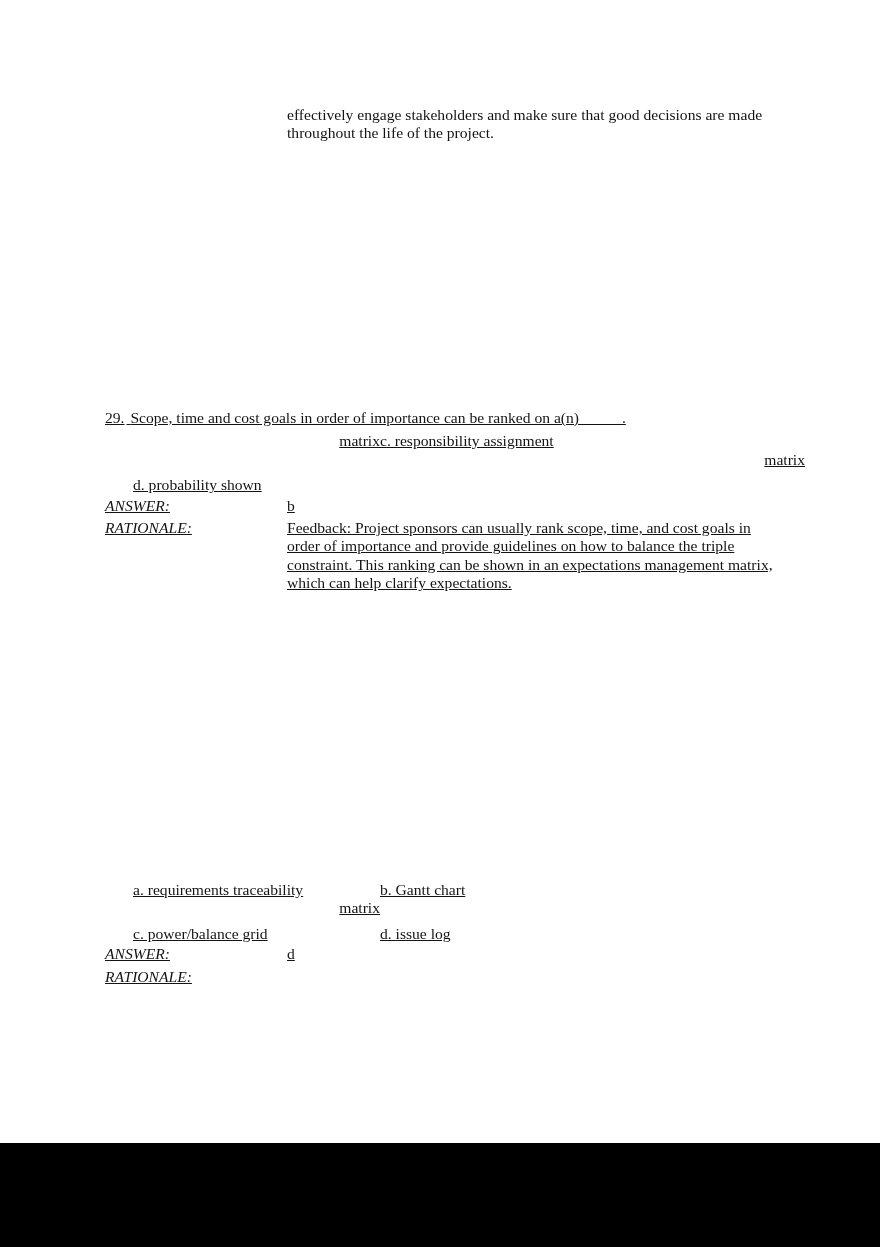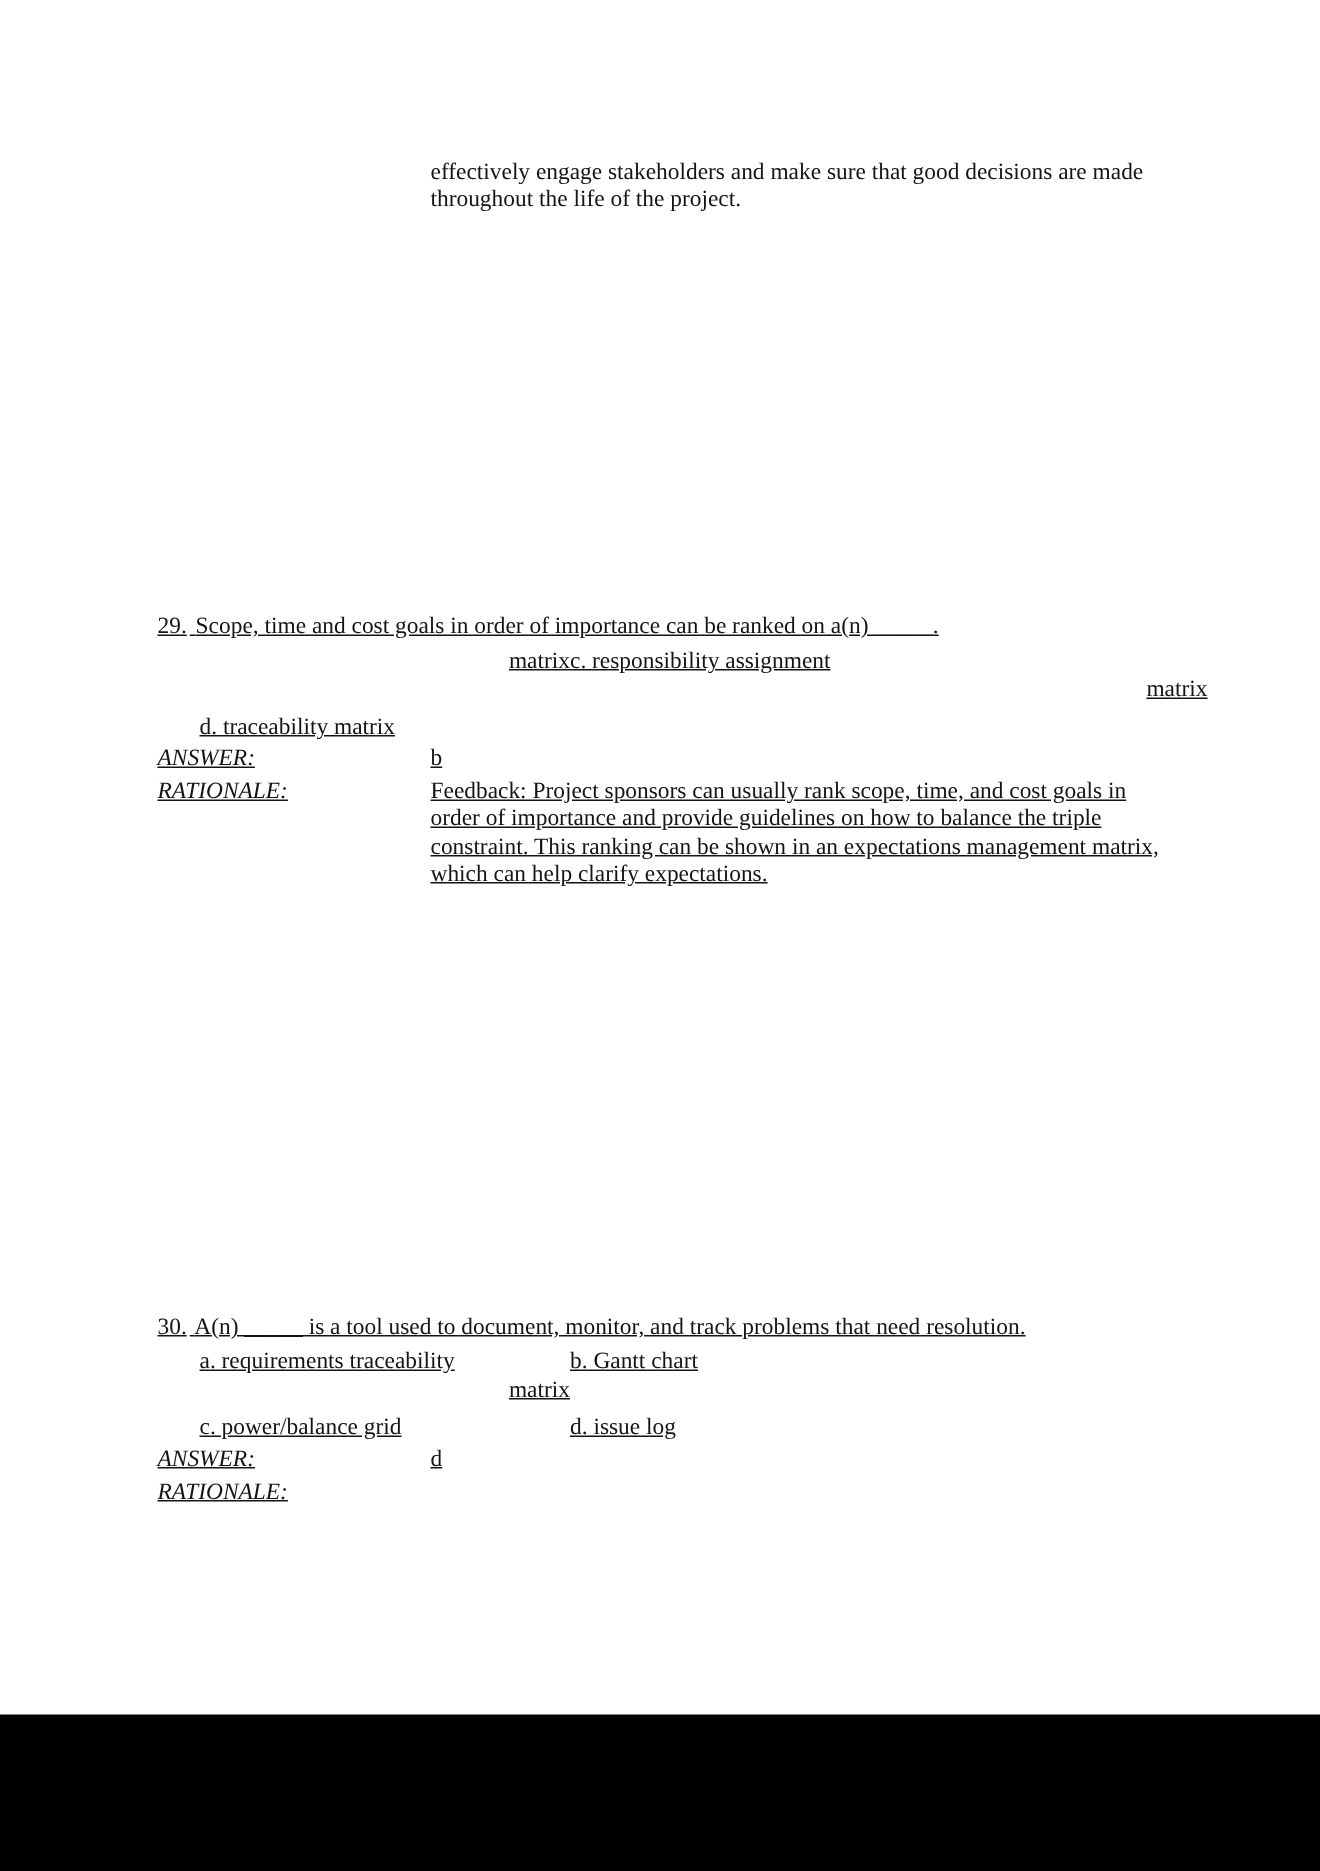--- a/index.html
+++ b/index.html
@@ -74,38 +74,35 @@
     </div>
     <div class="options">
       <div class="opt">
         <div class="opt-line cont">matrix</div>
       </div>
       <div class="opt">
         <div class="opt-line">c. responsibility assignment</div>
         <div class="opt-line cont">matrix</div>
       </div>
       <div class="opt">
-        <div class="opt-line">d. traceability matrix</div>
+        <div class="opt-line">d. probability shown</div>
         <div class="opt-line cont"></div>
       </div>
     </div>
     <div class="row answer-row">
       <div class="label">ANSWER:</div>
       <div class="value">b</div>
     </div>
     <div class="row rationale-row">
       <div class="label">RATIONALE:</div>
       <div class="value">Feedback: Project sponsors can usually rank scope, time, and cost goals in order of importance and provide guidelines on how to balance the triple constraint. This ranking can be shown in an expectations management matrix, which can help clarify expectations.</div>
     </div>
   </section>
 
   <section class="question q30">
-    <div class="q-line">
-      <span class="q-num">30.</span><span> </span><span>A(n) _____ is a tool used to document, monitor, and track problems that need resolution.</span>
-    </div>
     <div class="options">
       <div class="opt">
         <div class="opt-line">a. requirements traceability</div>
         <div class="opt-line cont">matrix</div>
       </div>
       <div class="opt">
         <div class="opt-line">b. Gantt chart</div>
         <div class="opt-line cont"></div>
       </div>
       <div class="opt">

